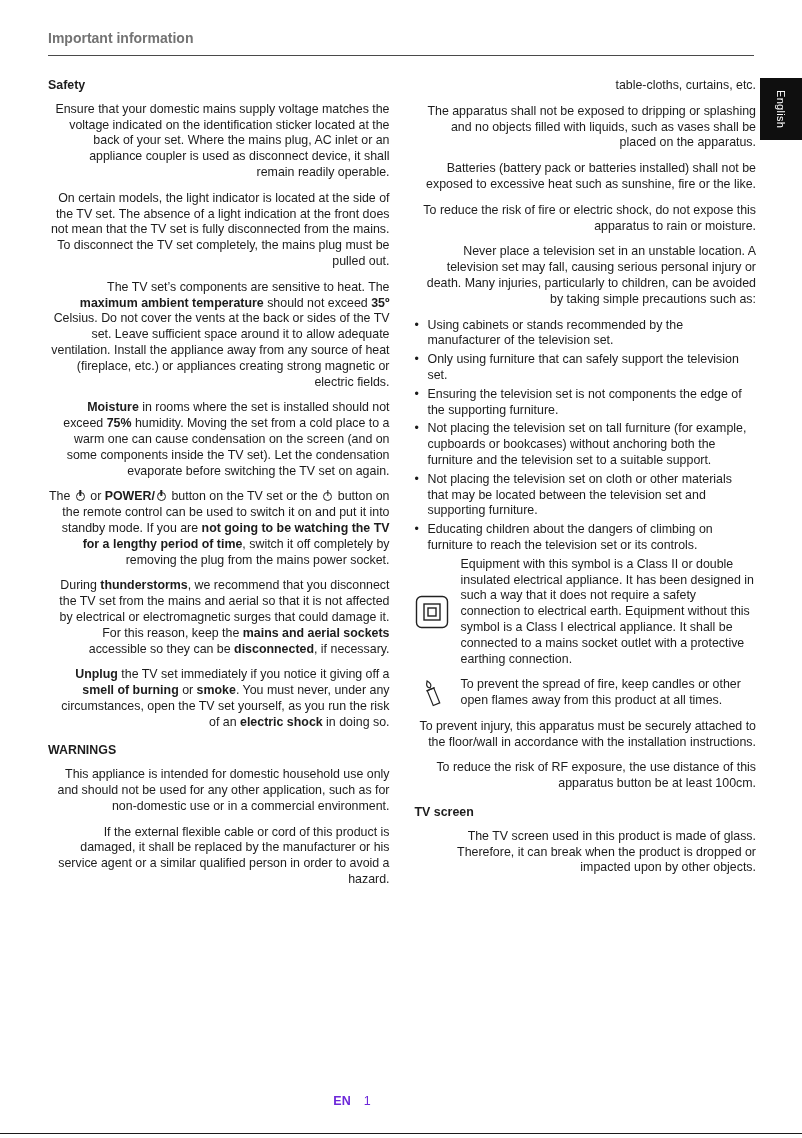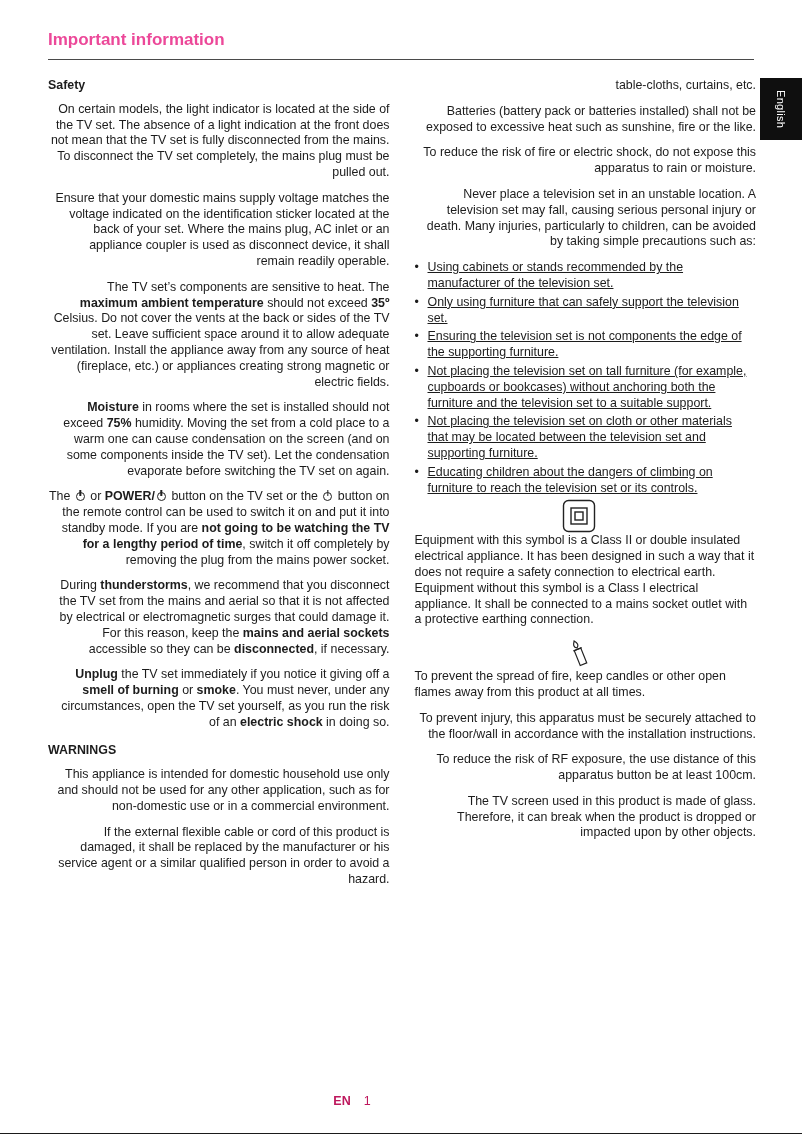--- a/index.html
+++ b/index.html
@@ -1,79 +1,80 @@
 <!DOCTYPE html>
 <html><head>
 <meta charset="utf-8">
 <style>
   * { margin:0; padding:0; box-sizing:border-box; }
   html,body { background:#ffffff; }
   body { font-family:"Liberation Sans", sans-serif; color:#1c1c1c; }
   .page { position:relative; width:802px; height:1138px; background:#fff; overflow:hidden; }
 
   .header { position:absolute; left:48px; top:30px; width:706px; border-bottom:1px solid #4a4a4a; padding-bottom:9px; }
-  .title { font-size:17px; font-weight:bold; color:#ec4899; }
+  .title { font-size:14px; font-weight:bold; color:#737373; }
 
   .lang-tab { position:absolute; right:0; top:78px; width:42px; height:62px; background:#0f0f0f; color:#fff;
               display:flex; align-items:center; justify-content:center;
               writing-mode:vertical-rl; font-size:11px; letter-spacing:0.3px; }
 
   .columns { position:absolute; left:48px; top:78px; width:708px; display:flex; gap:25px; }
   .col { width:344px; font-size:12.4px; line-height:15.8px; }
   .col > :first-child { margin-top:0; }
 
   .heading { font-weight:bold; margin:13px 0 8px 0; }
   .para { margin:0 0 10px 0;text-align:right; }
   .b { font-weight:bold; }
 
   .bullet { display:flex; margin:0 0 3px 0; }
   .bullet-marker { width:13px; flex:none; }
-  .bullet-text { flex:1;text-decoration:underline; }
+  .bullet-text { flex:1; }
 
-  .icon-para { display:flex; margin:2px 0 10px 0; align-items:center;flex-direction:column; }
+  .icon-para { display:flex; margin:2px 0 10px 0; align-items:center; }
   .note-icon { flex:none; width:34px; margin-right:12px; display:flex; justify-content:center; }
   .icon-text { flex:1; }
 
   .power-icon { display:inline-block; width:9px; height:9px; border:1.1px solid #222; border-radius:50%;
                 position:relative; margin:0 2px; vertical-align:-1px; }
   .power-icon::before { content:""; position:absolute; left:50%; top:-3px; width:1.4px; height:6px;
                         background:#222; transform:translateX(-50%); }
   .power-icon.b { border-width:1.6px; }
 
-  .footer { position:absolute; left:0; top:1094px; width:704px; text-align:center; font-size:12.5px; color:#be185d; }
+  .footer { position:absolute; left:0; top:1094px; width:704px; text-align:center; font-size:12.5px; color:#6d28d9; }
   .footer-lang { font-weight:bold; margin-right:13px; }
   .bottom-rule { position:absolute; left:0; top:1133px; width:802px; border-top:1.5px solid #1a1a1a; }
 </style>
 </head>
 <body>
 
 <div class="page">
 
   <div class="header">
     <h1 class="title">Important information</h1>
   </div>
 
   <div class="lang-tab">English</div>
 
   <div class="columns">
     <div class="col">
         <div class="heading"><span class="b">Safety</span></div>
+        <div class="para"><span>Ensure that your domestic mains supply voltage matches the voltage indicated on the identification sticker located at the back of your set. Where the mains plug, AC inlet or an appliance coupler is used as disconnect device, it shall remain readily operable.</span></div>
         <div class="para"><span>On certain models, the light indicator is located at the side of the TV set. The absence of a light indication at the front does not mean that the TV set is fully disconnected from the mains. To disconnect the TV set completely, the mains plug must be pulled out.</span></div>
-        <div class="para"><span>Ensure that your domestic mains supply voltage matches the voltage indicated on the identification sticker located at the back of your set. Where the mains plug, AC inlet or an appliance coupler is used as disconnect device, it shall remain readily operable.</span></div>
         <div class="para"><span>The TV set’s components are sensitive to heat. The </span><span class="b">maximum ambient temperature</span><span> should not exceed </span><span class="b">35º</span><span> Celsius. Do not cover the vents at the back or sides of the TV set. Leave sufficient space around it to allow adequate ventilation. Install the appliance away from any source of heat (fireplace, etc.) or appliances creating strong magnetic or electric fields.</span></div>
         <div class="para"><span class="b">Moisture</span><span> in rooms where the set is installed should not exceed </span><span class="b">75%</span><span> humidity. Moving the set from a cold place to a warm one can cause condensation on the screen (and on some components inside the TV set). Let the condensation evaporate before switching the TV set on again.</span></div>
         <div class="para"><span>The </span><span class="power-icon"></span><span> or </span><span class="b">POWER/</span><span class="power-icon b"></span><span> button on the TV set or the </span><span class="power-icon"></span><span> button on the remote control can be used to switch it on and put it into standby mode. If you are </span><span class="b">not going to be watching the TV for a lengthy period of time</span><span>, switch it off completely by removing the plug from the mains power socket.</span></div>
         <div class="para"><span>During </span><span class="b">thunderstorms</span><span>, we recommend that you disconnect the TV set from the mains and aerial so that it is not affected by electrical or electromagnetic surges that could damage it. For this reason, keep the </span><span class="b">mains and aerial sockets</span><span> accessible so they can be </span><span class="b">disconnected</span><span>, if necessary.</span></div>
         <div class="para"><span class="b">Unplug</span><span> the TV set immediately if you notice it giving off a </span><span class="b">smell of burning</span><span> or </span><span class="b">smoke</span><span>. You must never, under any circumstances, open the TV set yourself, as you run the risk of an </span><span class="b">electric shock</span><span> in doing so.</span></div>
         <div class="heading"><span class="b">WARNINGS</span></div>
         <div class="para"><span>This appliance is intended for domestic household use only and should not be used for any other application, such as for non-domestic use or in a commercial environment.</span></div>
         <div class="para"><span>If the external flexible cable or cord of this product is damaged, it shall be replaced by the manufacturer or his service agent or a similar qualified person in order to avoid a hazard.</span></div>
       </div>
     <div class="col">
         <div class="para"><span>table-cloths, curtains, etc.</span></div>
+        <div class="para"><span>The apparatus shall not be exposed to dripping or splashing and no objects filled with liquids, such as vases shall be placed on the apparatus.</span></div>
         <div class="para"><span>Batteries (battery pack or batteries installed) shall not be exposed to excessive heat such as sunshine, fire or the like.</span></div>
         <div class="para"><span>To reduce the risk of fire or electric shock, do not expose this apparatus to rain or moisture.</span></div>
         <div class="para"><span>Never place a television set in an unstable location. A television set may fall, causing serious personal injury or death. Many injuries, particularly to children, can be avoided by taking simple precautions such as:</span></div>
         <div class="bullet">
           <span class="bullet-marker">•</span>
           <span class="bullet-text"><span>Using cabinets or stands recommended by the manufacturer of the television set.</span></span>
         </div>
         <div class="bullet">
           <span class="bullet-marker">•</span>
           <span class="bullet-text"><span>Only using furniture that can safely support the television set.</span></span>
@@ -111,20 +112,21 @@
                 <path d="M13 2 C15.5 5.5 16 7.5 13 9.6 C10 7.5 10.5 5.5 13 2 Z"></path>
                 <rect x="9.5" y="11" width="7" height="16"></rect>
                 <line x1="8.5" y1="11" x2="17.5" y2="11"></line>
               </g>
             </svg>
           </span>
           <div class="icon-text"><span>To prevent the spread of fire, keep candles or other open flames away from this product at all times.</span></div>
         </div>
         <div class="para"><span>To prevent injury, this apparatus must be securely attached to the floor/wall in accordance with the installation instructions.</span></div>
         <div class="para"><span>To reduce the risk of RF exposure, the use distance of this apparatus button be at least 100cm.</span></div>
+        <div class="heading"><span class="b">TV screen</span></div>
         <div class="para"><span>The TV screen used in this product is made of glass. Therefore, it can break when the product is dropped or impacted upon by other objects.</span></div>
       </div>
   </div>
 
   <div class="footer">
     <span class="footer-lang">EN</span><span class="footer-page">1</span>
   </div>
 
   <div class="bottom-rule"></div>
 

